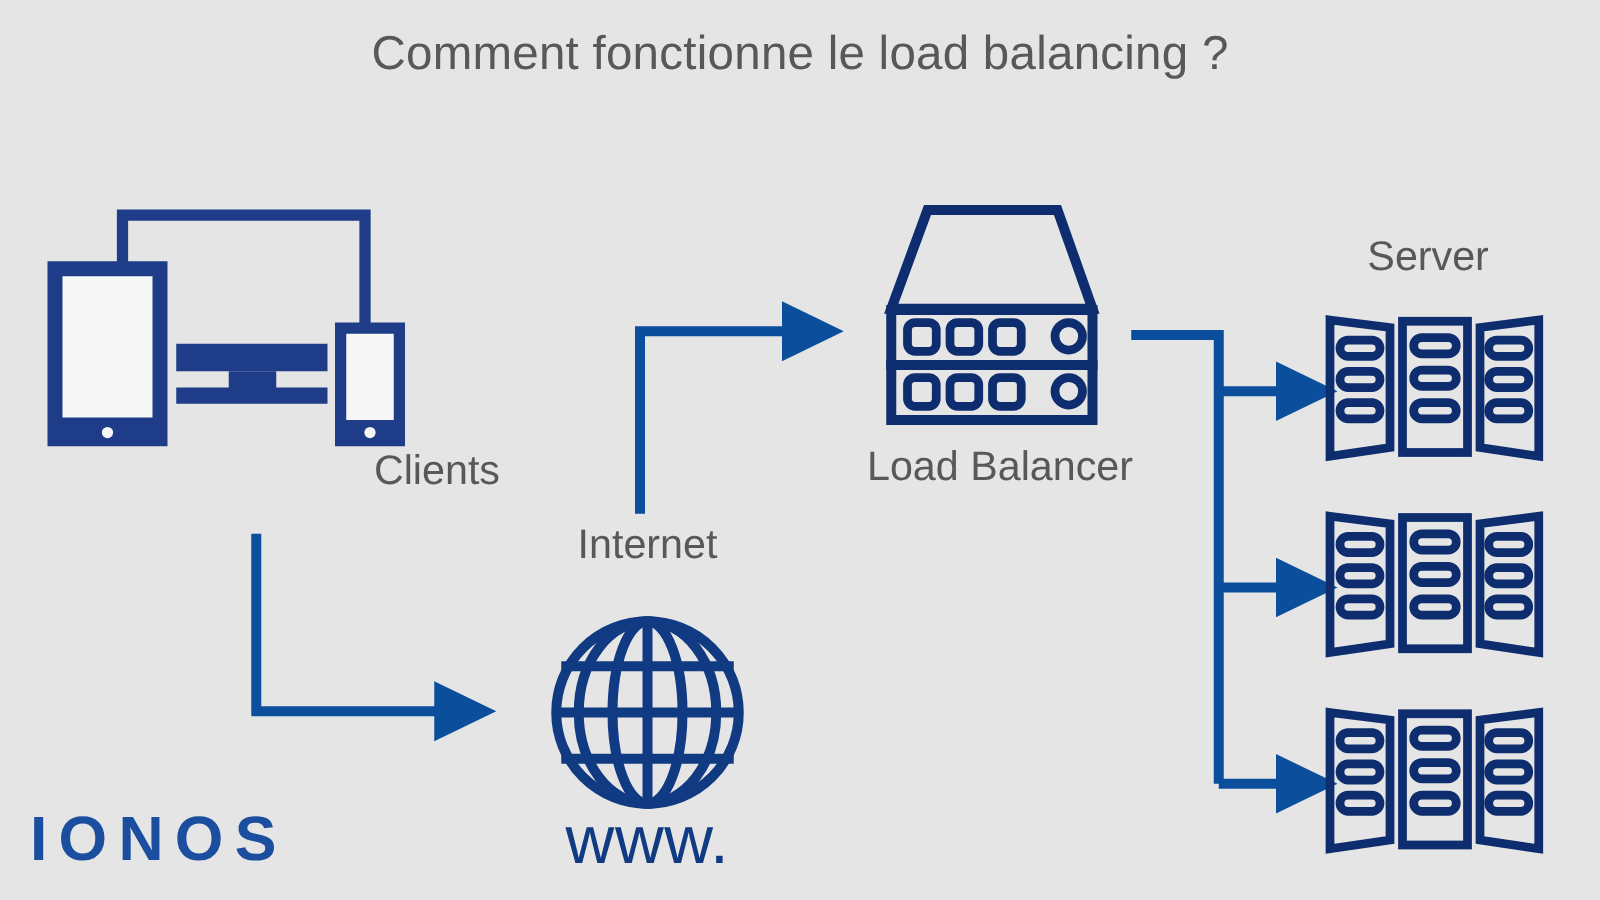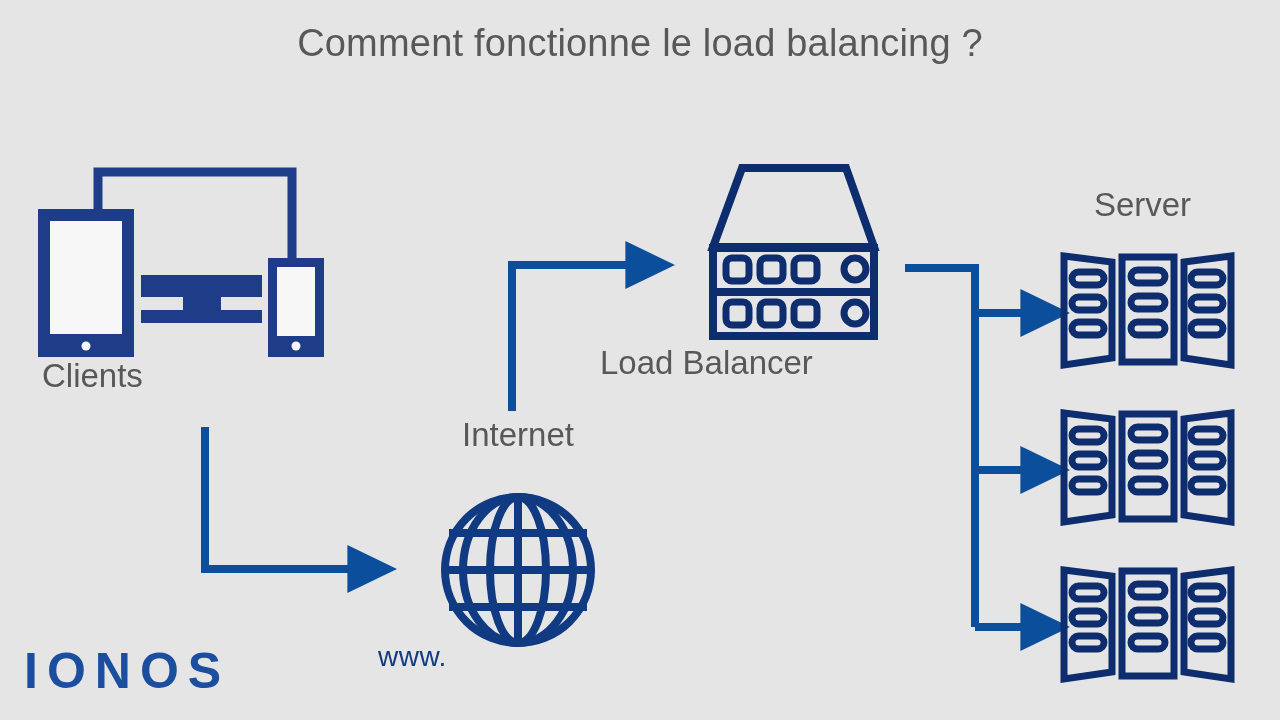--- a/index.html
+++ b/index.html
@@ -30,31 +30,31 @@
     letter-spacing: 0.2px;
     white-space: nowrap;
   }
   .label {
     position: absolute;
     font-size: 33px;
     font-weight: 400;
     color: #58585a;
     white-space: nowrap;
   }
-  .label-clients { left: 0; top: 357px; width: 400px; text-align: left; padding-left: 42px; }
+  .label-clients { left: 0; top: 357px; width: 400px; text-align: right; }
   .label-internet { left: 378px; top: 416px; width: 280px; text-align: center; }
-  .label-lb { left: 600px; top: 344px; width: 400px; }
+  .label-lb { left: 600px; top: 354px; width: 400px; text-align: center; }
   .label-server { left: 1000px; top: 186px; width: 285px; text-align: center; }
   .www {
     position: absolute;
     left: 378px;
     top: 641px;
     width: 280px;
-    text-align: left;
-    font-size: 28px;
+    text-align: center;
+    font-size: 54px;
     color: #103a82;
     letter-spacing: 0.5px;
     white-space: nowrap;
   }
   svg.layer {
     position: absolute;
     left: 0;
     top: 0;
     width: 1280px;
     height: 720px;

